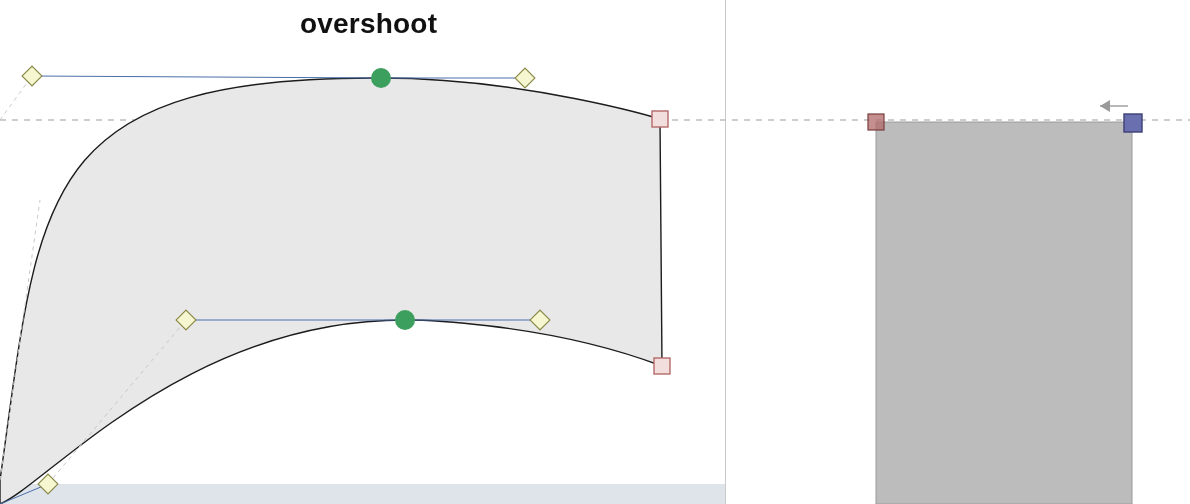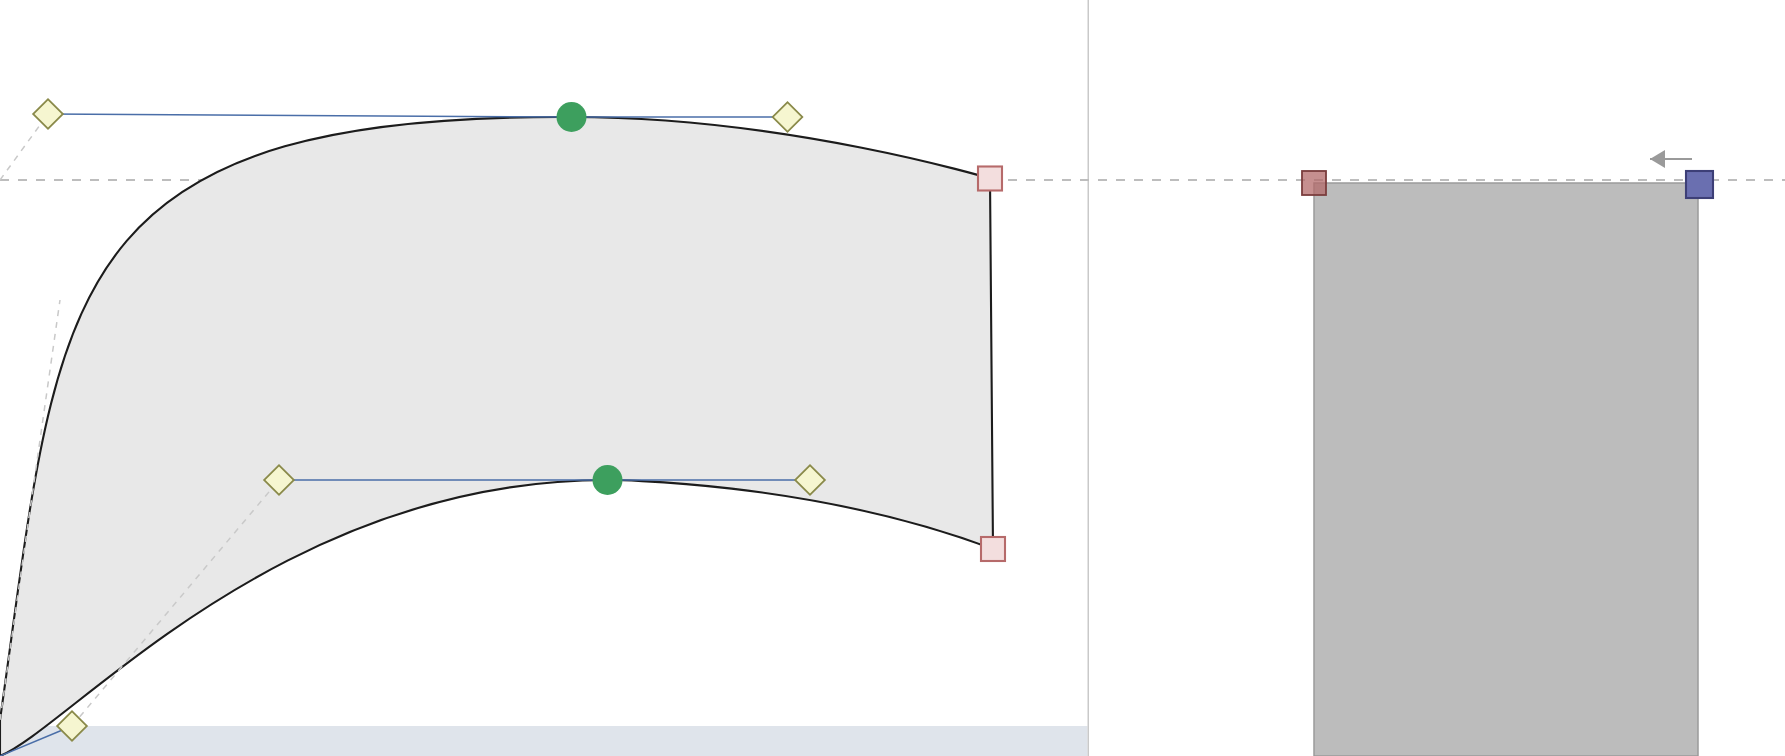--- a/index.html
+++ b/index.html
@@ -47,20 +47,21 @@
   }
 </style>
 </head>
 <body>
 
 <div class="canvas">
 
   <div class="bottom-stripe"></div>
   <div class="panel-divider"></div>
 
+  <div class="label" style="left:300px; top:8px;">overshoot</div>
 
   <svg class="editor" width="1190" height="504" viewBox="0 0 1190 504">
 
     <line x1="0" y1="120" x2="1190" y2="120" stroke="#bdbdbd" stroke-width="1.4" stroke-dasharray="6 6"></line>
 
     <path fill="#e8e8e8" stroke="#1c1c1c" stroke-width="1.4" d="M 0 480
              C 40 200, 32 76, 381 78
              C 525 78, 660 119, 660 119
              L 662 366
              C 540 320, 405 320, 405 320

